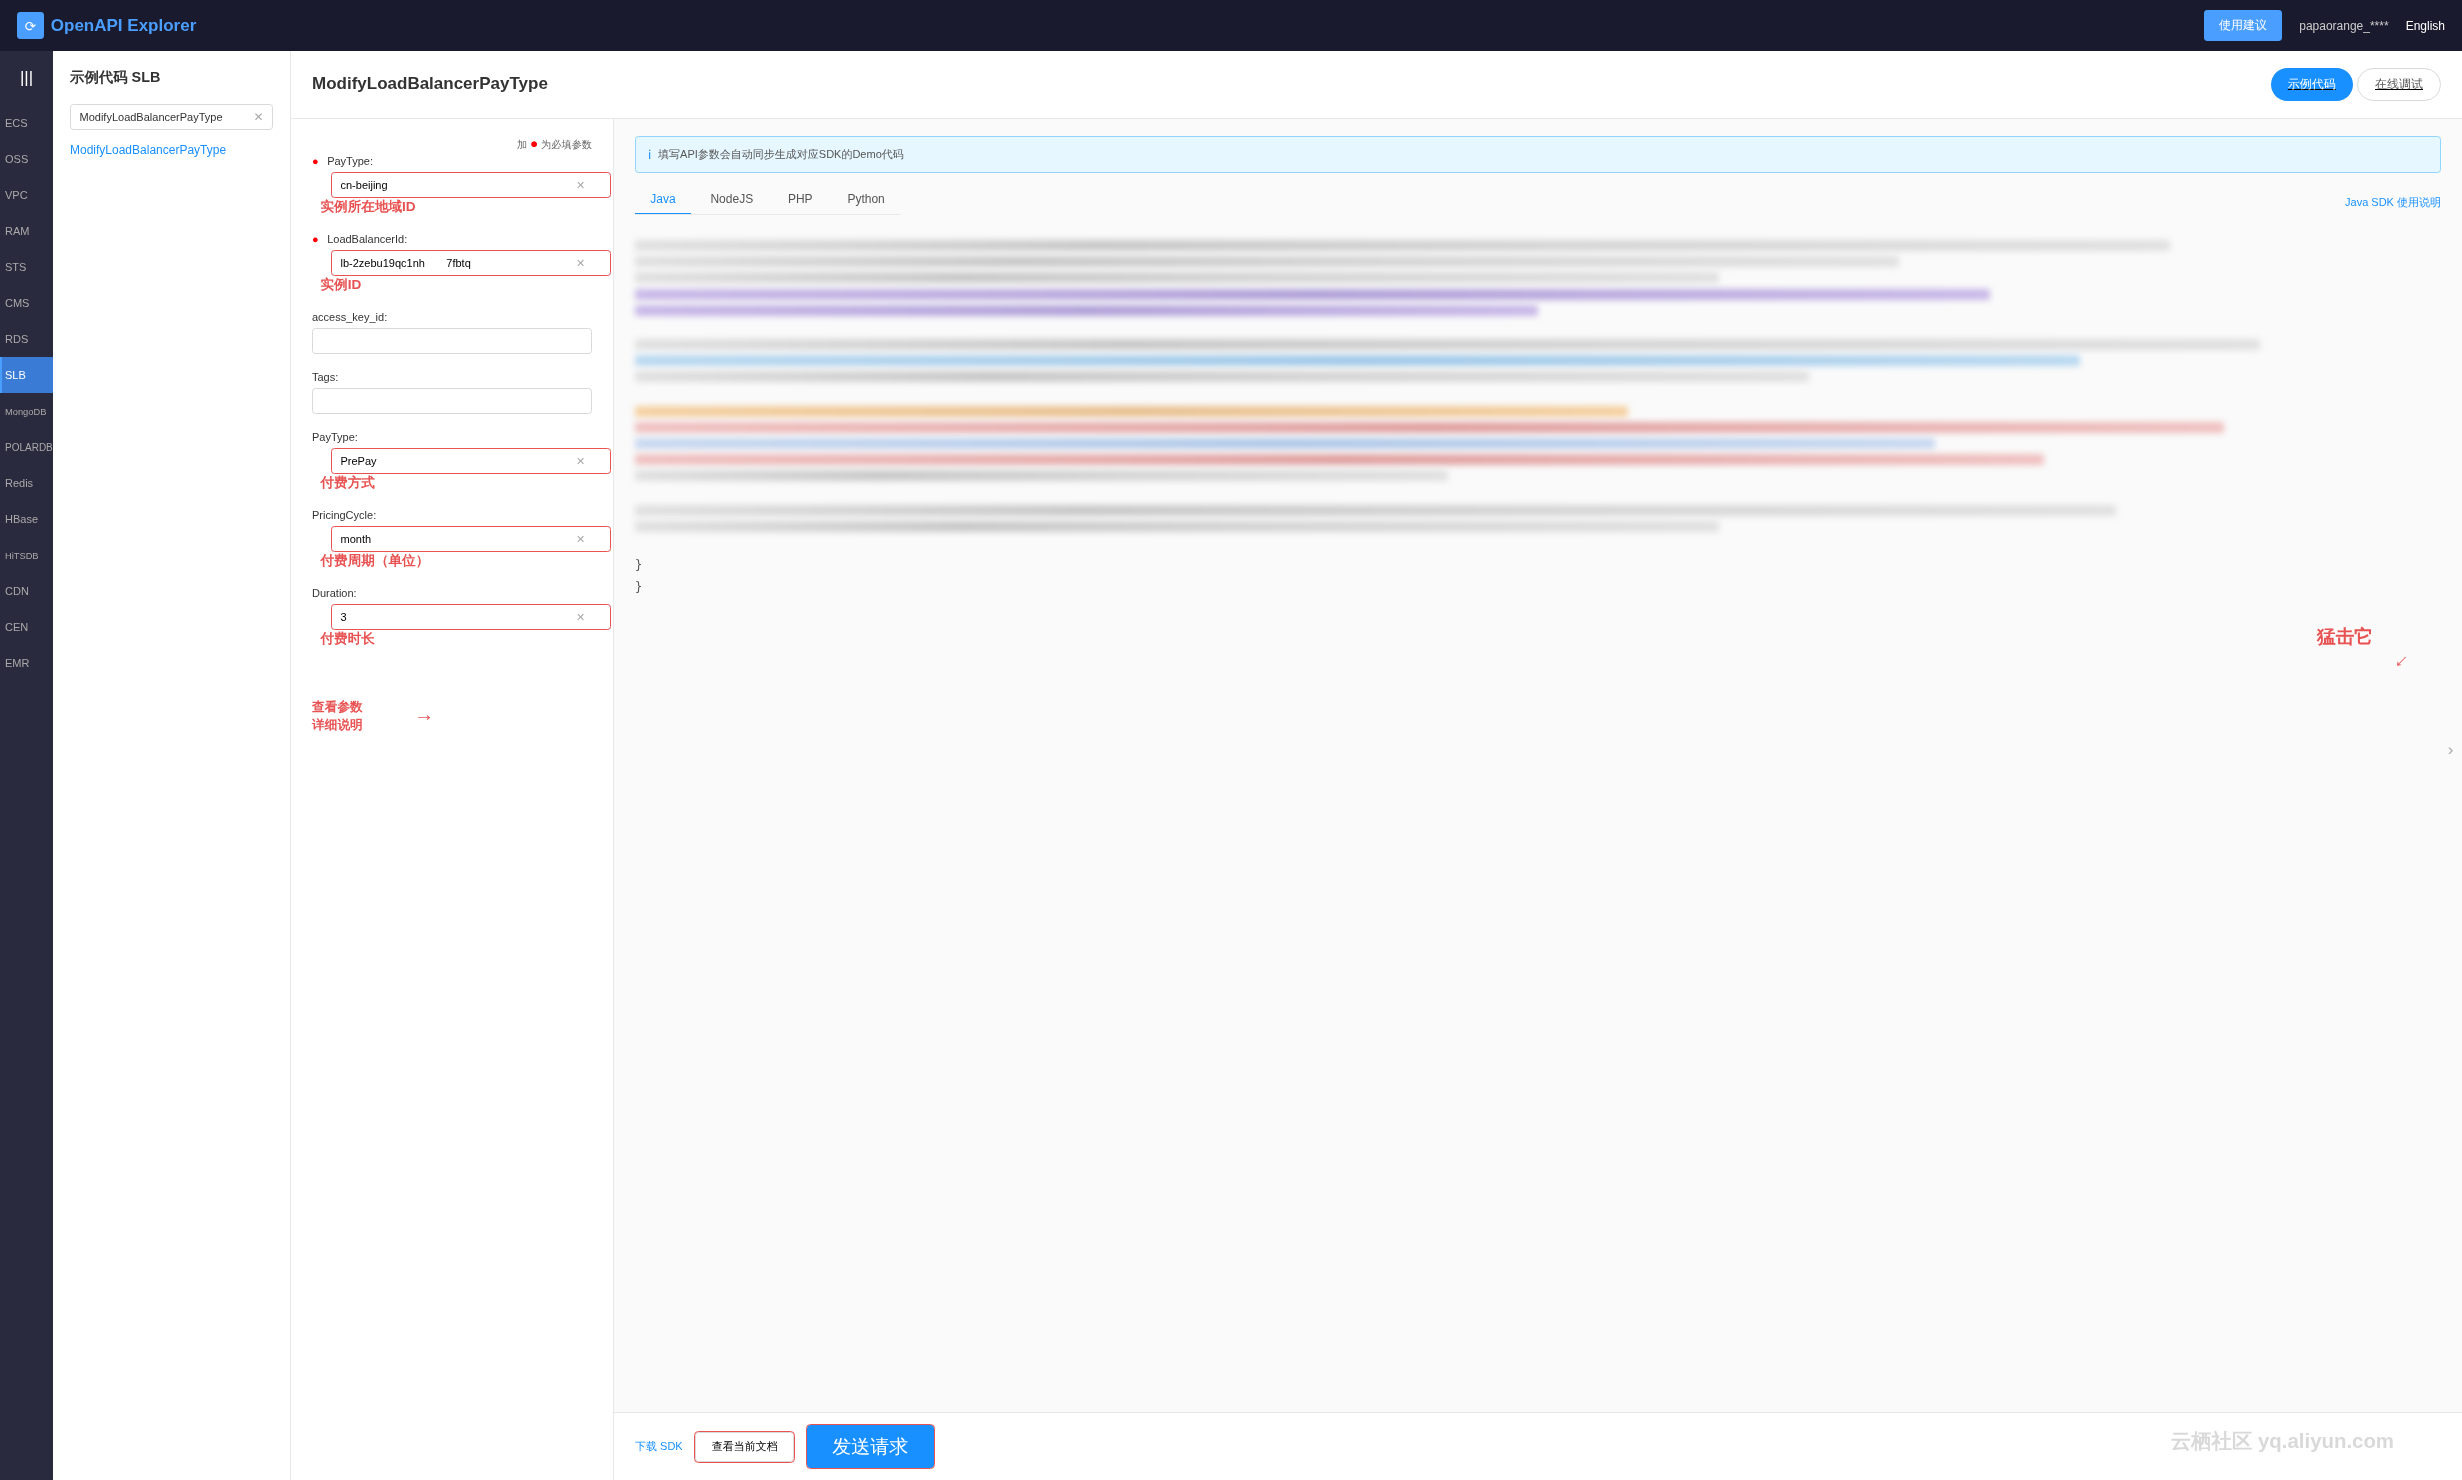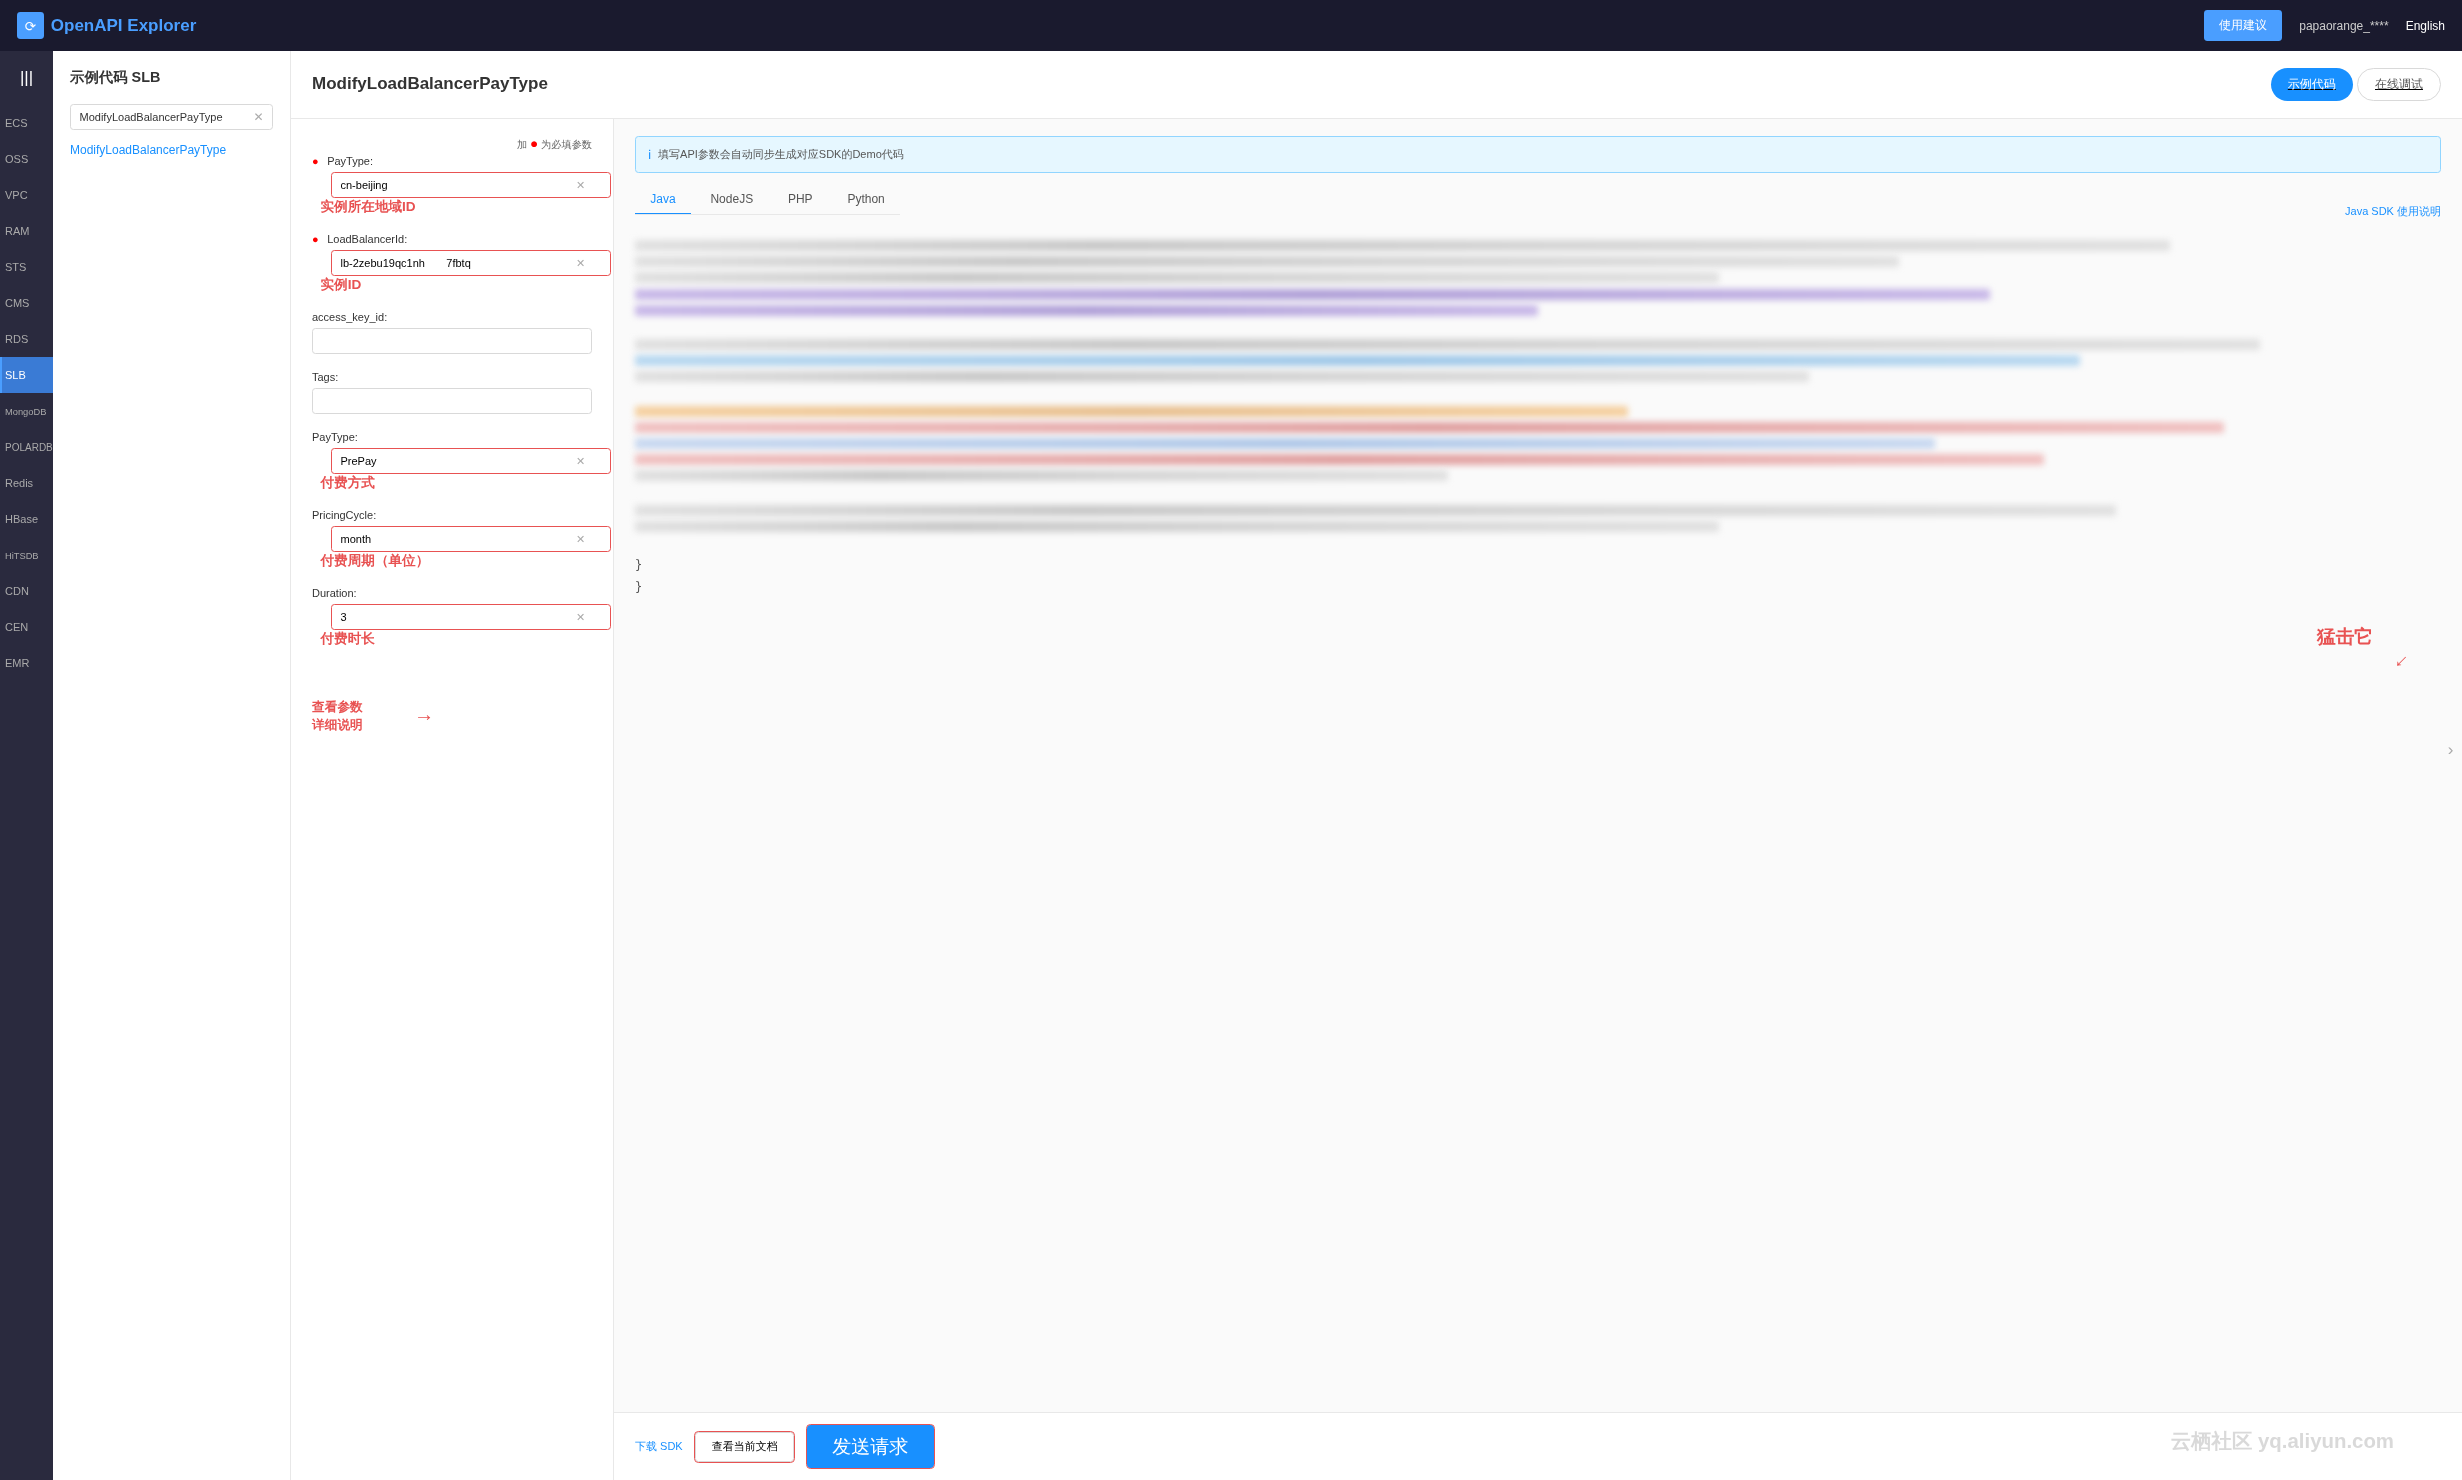--- a/index.html
+++ b/index.html
@@ -492,21 +492,21 @@
       </div>
 
       <div style="flex:1; display:flex; flex-direction:column; background:#fafafa; overflow:hidden;">
         <div style="padding: 17px 21px; flex:1; overflow-y:auto;">
 
           <div class="code-hint-box">
             <span class="code-hint-icon">ℹ</span>
             <span>填写API参数会自动同步生成对应SDK的Demo代码</span>
           </div>
 
-          <div style="display:flex; align-items:flex-end; justify-content:space-between; margin-bottom:12.7px;">
+          <div style="display:flex; align-items:center; justify-content:space-between; margin-bottom:12.7px;">
             <div class="code-tabs">
               <div class="code-tab active">Java</div>
               <div class="code-tab">NodeJS</div>
               <div class="code-tab">PHP</div>
               <div class="code-tab">Python</div>
             </div>
             <div class="sdk-link">Java SDK 使用说明</div>
           </div>
 
           <div class="code-block">

